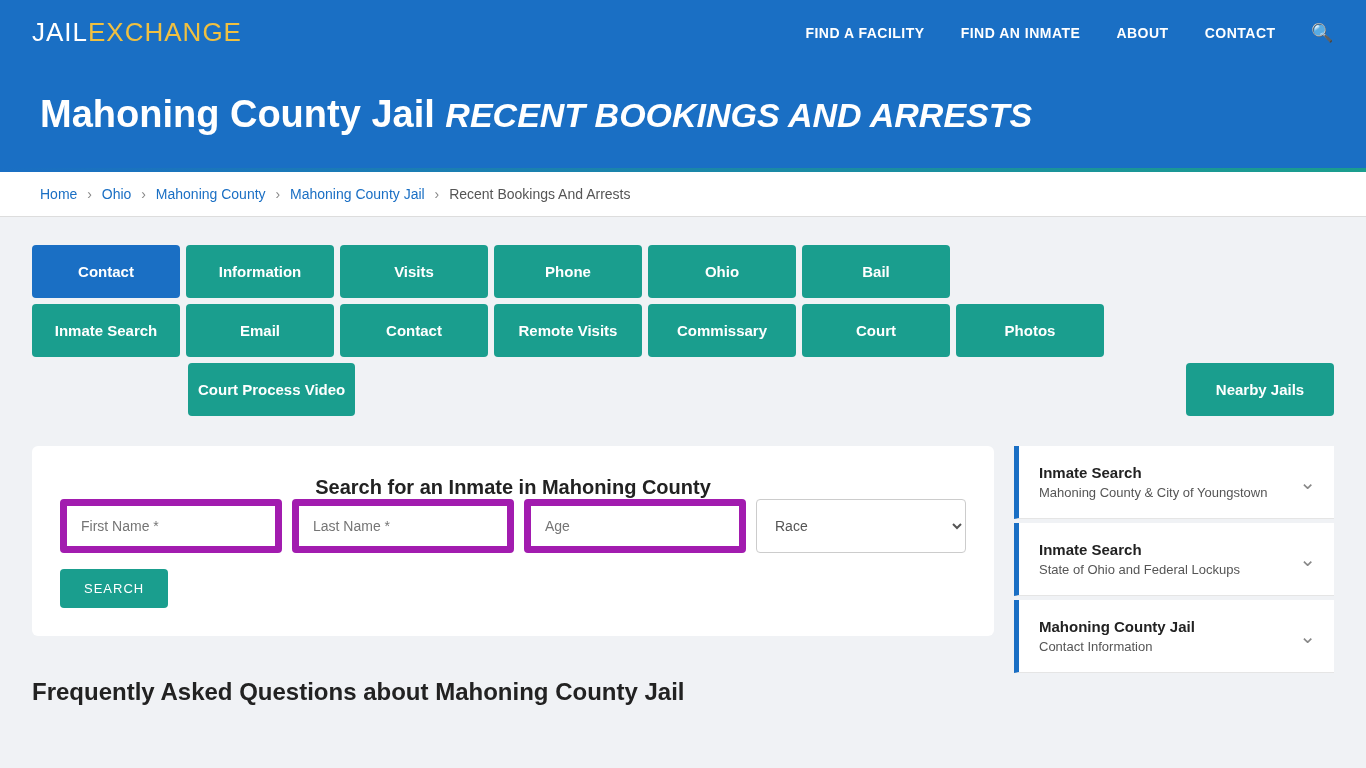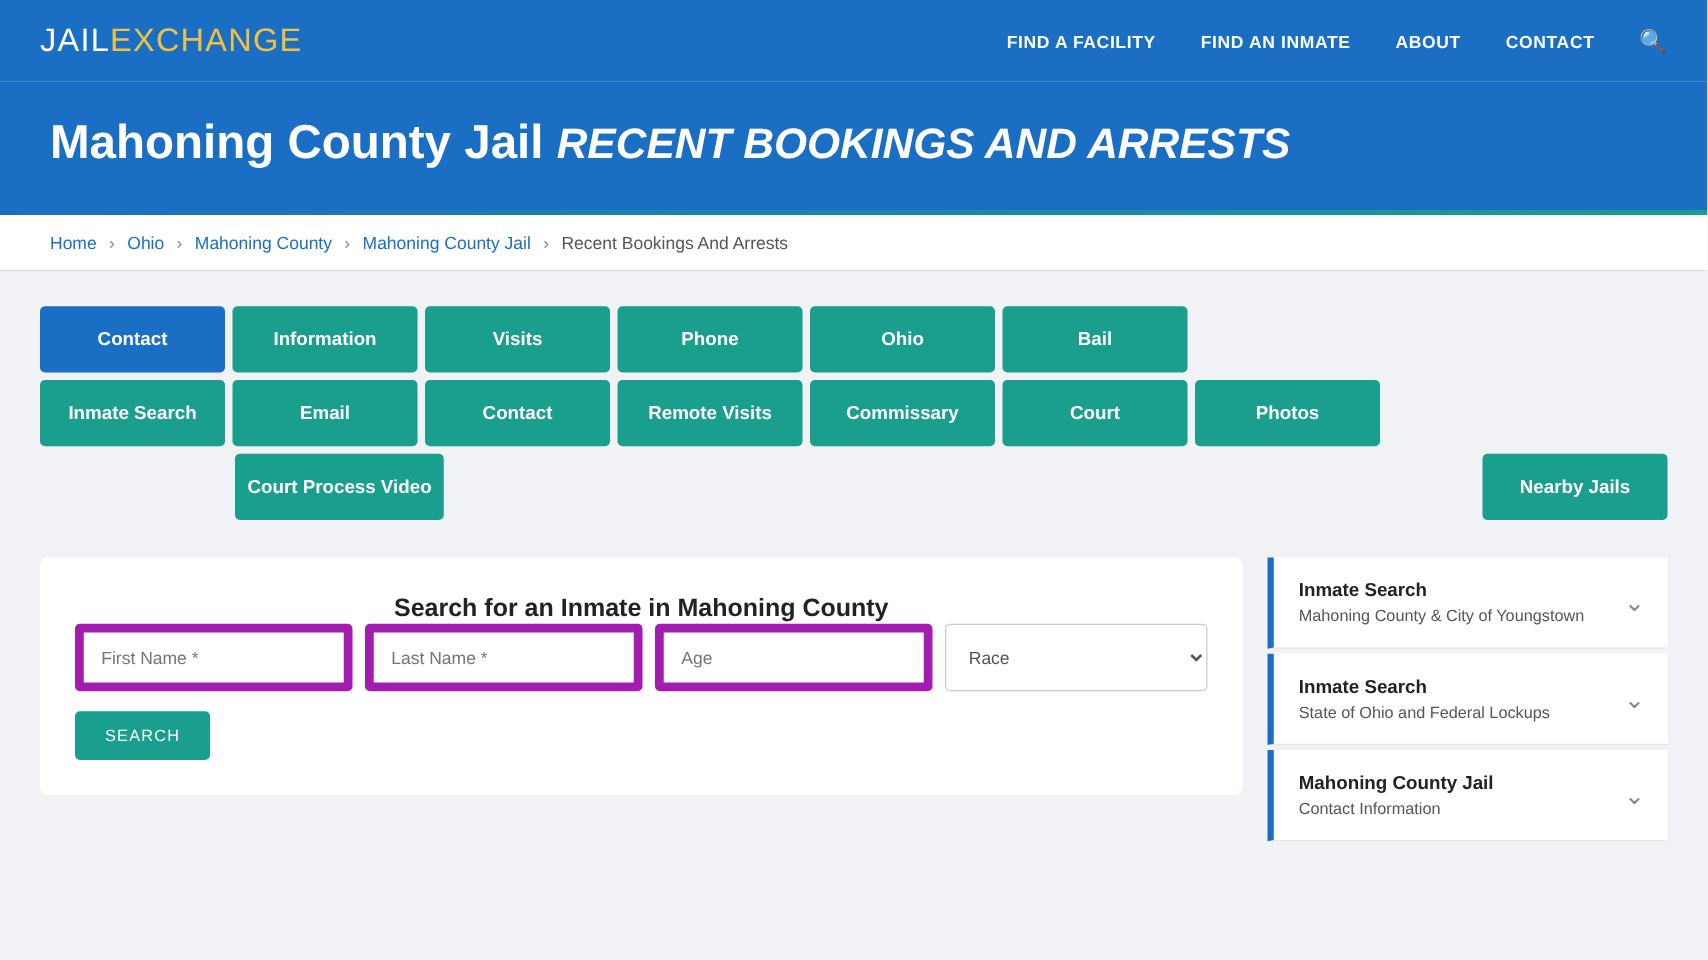--- a/index.html
+++ b/index.html
@@ -296,20 +296,23 @@
             <option>Race</option>
             <option>White</option>
             <option>Black</option>
             <option>Hispanic</option>
             <option>Asian</option>
             <option>Other</option>
           </select>
         </div>
         <button class="search-btn">SEARCH</button>
       </div>
+      <div style="padding: 18px 0 0 0;">
+        <div class="faq-heading">Frequently Asked Questions about Mahoning County Jail</div>
+      </div>
     </div>
 
     <div class="sidebar">
       <div class="sidebar-card">
         <div>
           <div class="sidebar-card-title">Inmate Search</div>
           <div class="sidebar-card-sub">Mahoning County &amp; City of Youngstown</div>
         </div>
         <span class="sidebar-chevron">⌄</span>
       </div>

